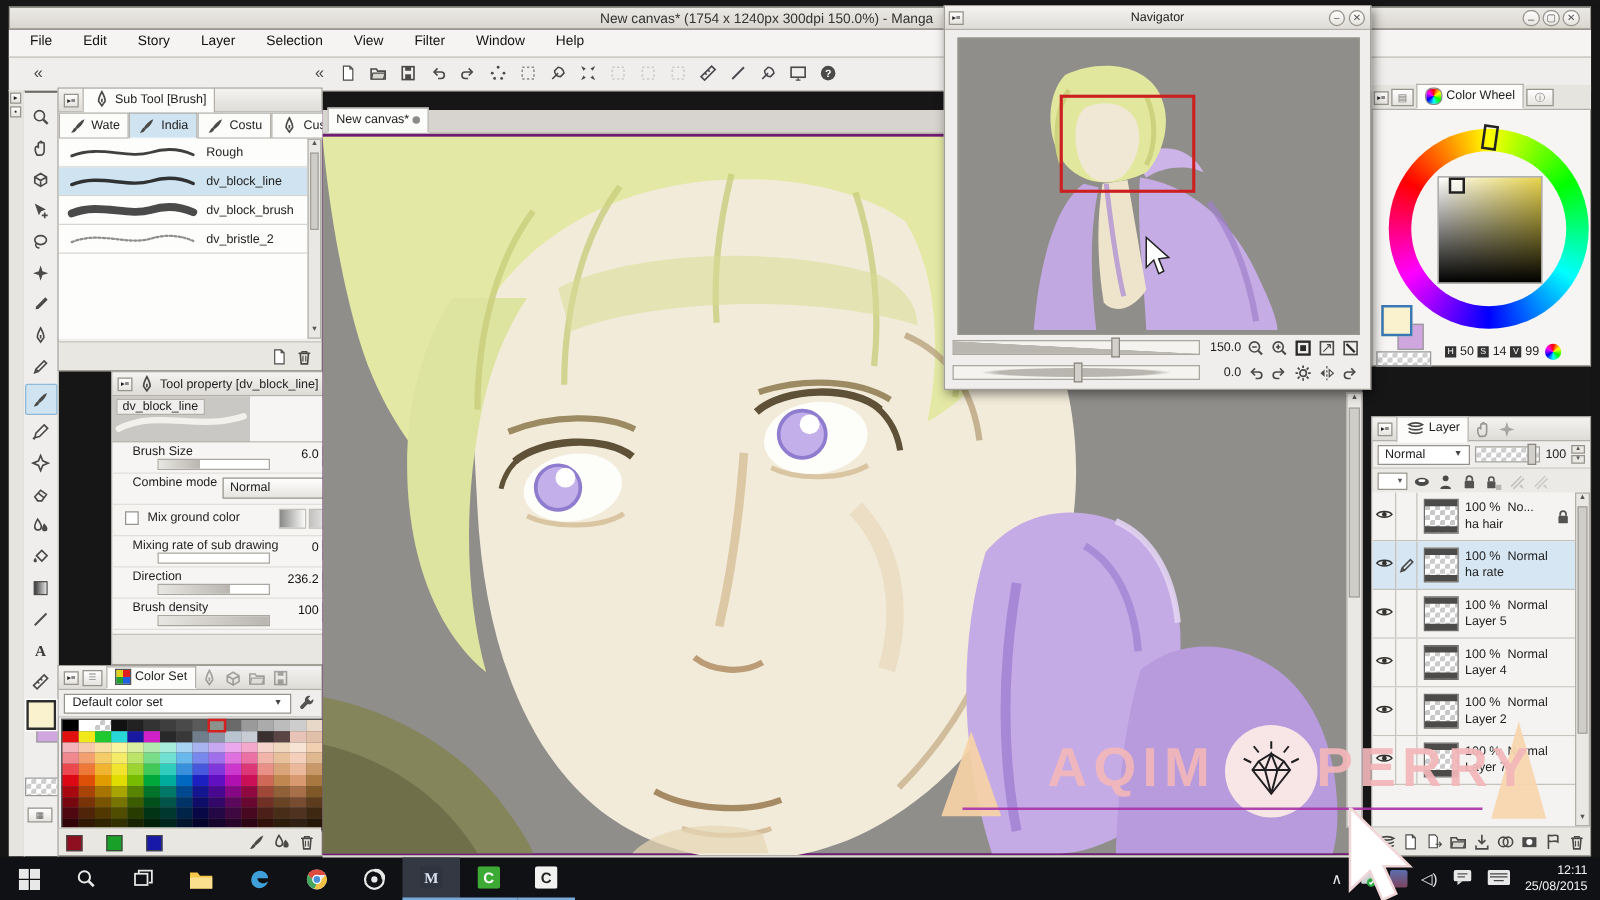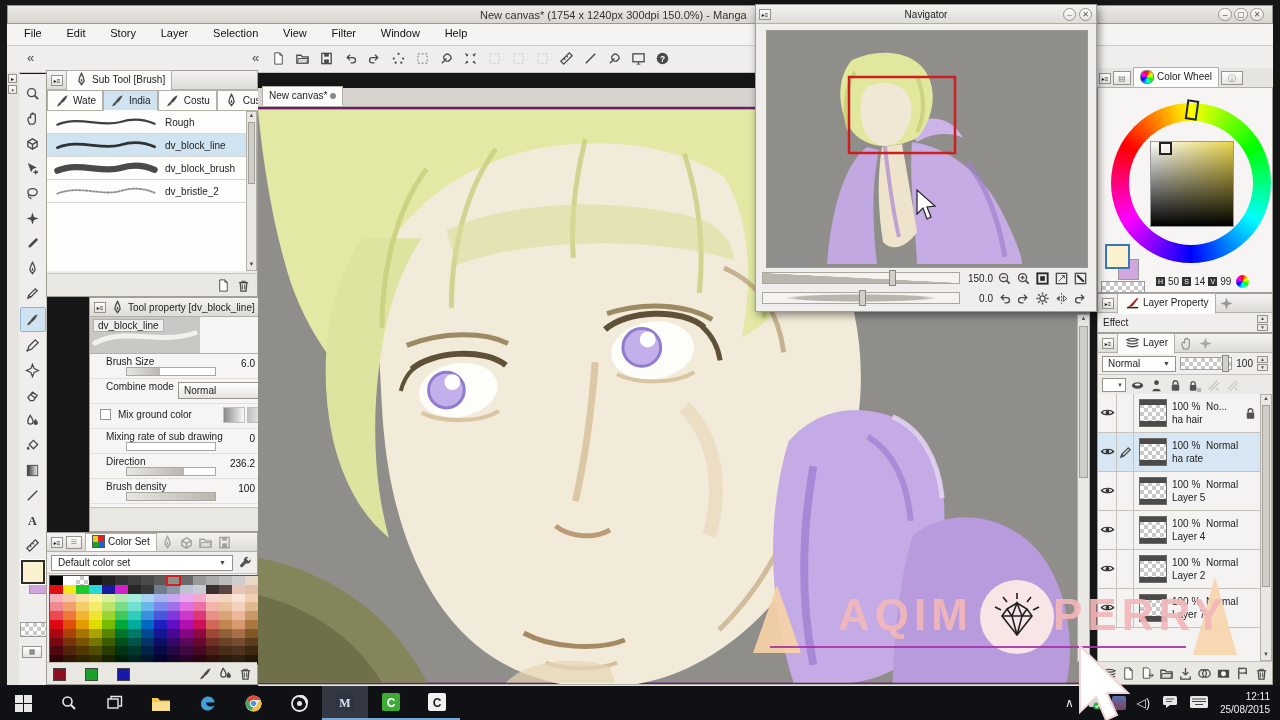--- a/index.html
+++ b/index.html
@@ -969,46 +969,20 @@
       <span style="width:9px;height:9px;background:#333;color:#fff;font-size:7px;text-align:center;line-height:9px;">H</span>
       <span>50</span>
       <span style="width:9px;height:9px;background:#333;color:#fff;font-size:7px;text-align:center;line-height:9px;">S</span>
       <span>14</span>
       <span style="width:9px;height:9px;background:#333;color:#fff;font-size:7px;text-align:center;line-height:9px;">V</span>
       <span>99</span>
       <span style="width:13px;height:13px;border-radius:7px;background:conic-gradient(#f00,#ff0,#0f0,#0ff,#00f,#f0f,#f00);display:inline-block;margin-left:2px;"></span>
     </div>
   </div>
 
-  <div class="ab panel" style="left:1097px;top:293px;width:176px;height:40px;">
-    <div class="phead">
-      <span class="mini" style="width:12px;height:11px;font-size:6px;">▸≡</span>
-      <span class="wtab">
-        <span class="ic">
-            <svg width="15" height="15" viewBox="0 0 16 16">
-              <path d="M13 3 L6 10 L3.5 12.5 L3 13 L8 12 L14 4 Z" fill="#b02020"></path>
-              <path d="M2 13.5 h12" stroke="#2a2a28" stroke-width="1.6"></path>
-            </svg>
-          </span>
-        <span>Layer Property</span>
-      </span>
-      <span class="ic" style="opacity:.5;">
-          <svg width="15" height="15" viewBox="0 0 16 16">
-            <path d="M8 1.5 L9.6 6.4 L14.5 8 L9.6 9.6 L8 14.5 L6.4 9.6 L1.5 8 L6.4 6.4 Z" fill="#4a4a48"></path>
-          </svg>
-        </span>
-    </div>
-    <div style="position:relative;height:19px;display:flex;align-items:center;padding:0 5px;">
-      <span style="font-size:10px;">Effect</span>
-      <span class="spin" style="right:4px;top:2px;">
-          <b>▲</b>
-          <b>▼</b>
-        </span>
-    </div>
-  </div>
 
   <div class="ab panel" style="left:1097px;top:333px;width:176px;height:352px;">
     <div class="phead">
       <span class="mini" style="width:12px;height:11px;font-size:6px;">▸≡</span>
       <span class="wtab">
         <span class="ic">
             <svg width="15" height="15" viewBox="0 0 16 16">
               <g stroke="#4a4a48" fill="none" stroke-width="1.4">
                 <path d="M2 5 C5 3 11 3 14 5 C11 7 5 7 2 5 Z"></path>
                 <path d="M2 8 C5 10 11 10 14 8"></path>

